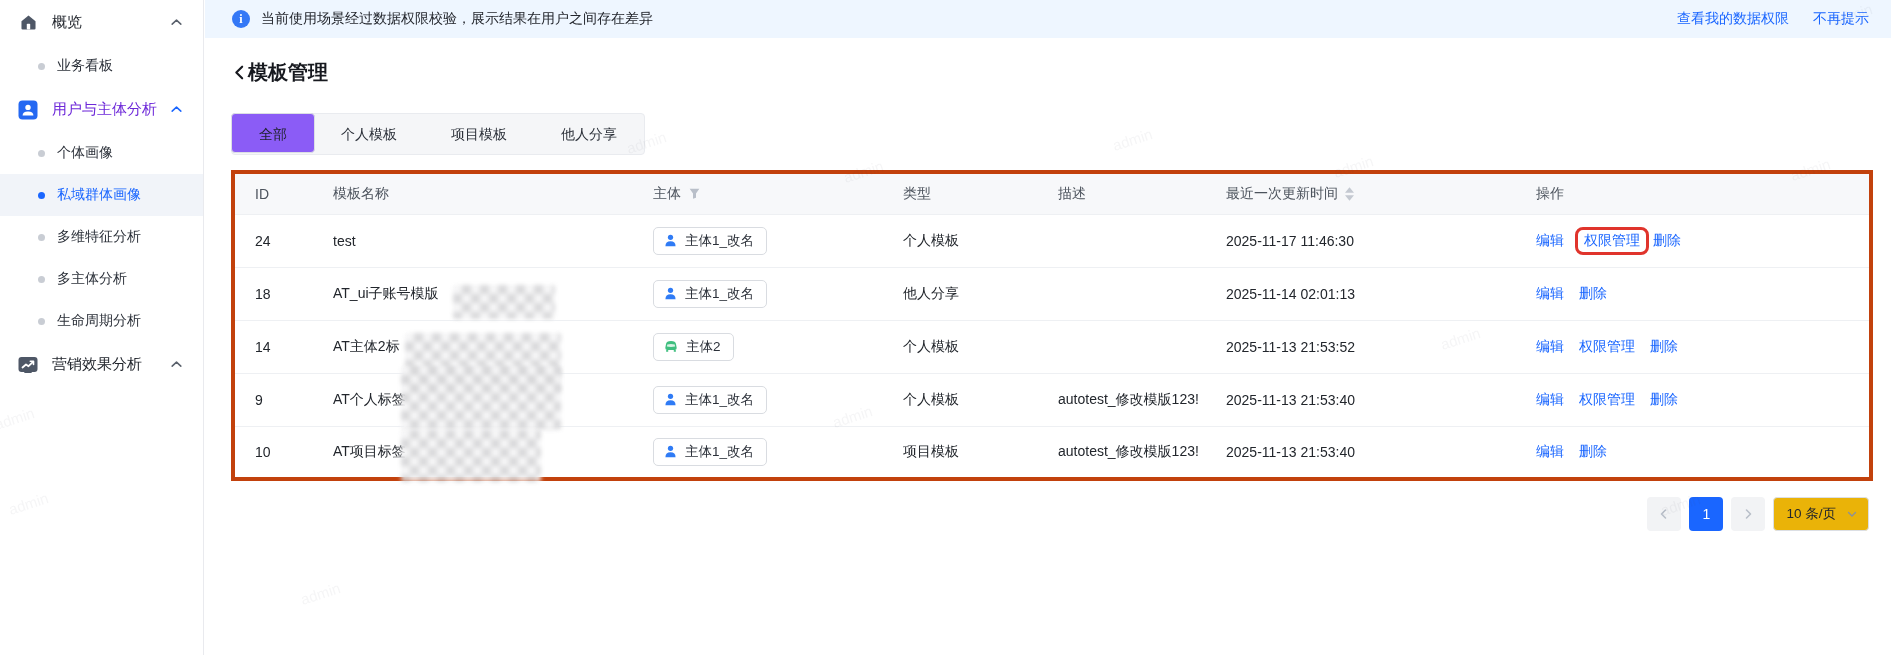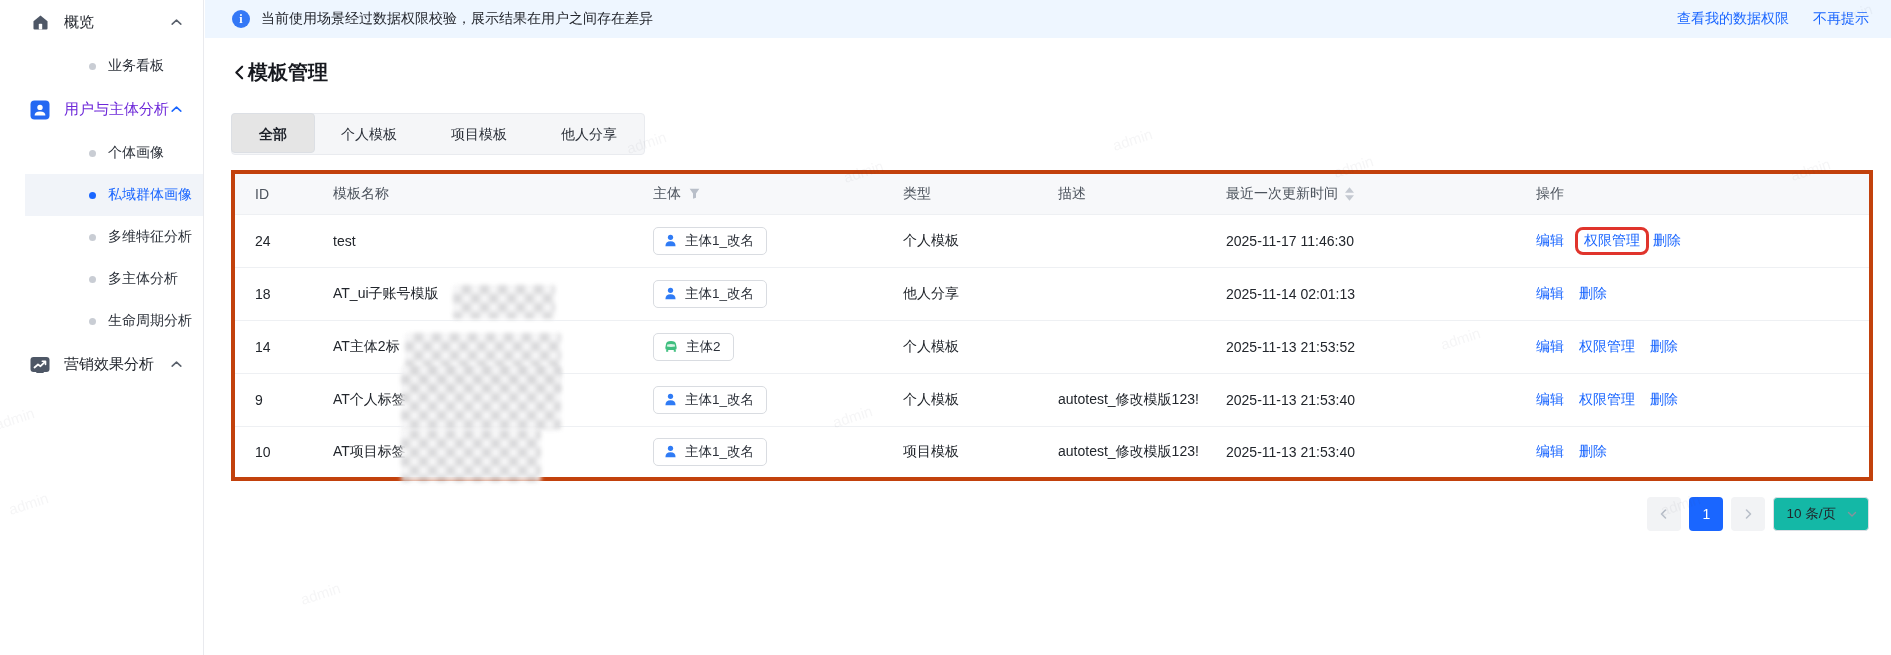--- a/index.html
+++ b/index.html
@@ -7,29 +7,29 @@
     font-family:"Liberation Sans","DejaVu Sans",sans-serif; }
   .app { position:relative; width:1891px; height:655px; }
 
   
   .wm { position:absolute; color:rgba(70,80,100,0.055); font-size:15px;
     transform:rotate(-18deg); pointer-events:none; z-index:50; }
 
   
   .sidebar { position:absolute; left:0; top:0; width:204px; height:655px;
     background:#fff; border-right:1px solid #e9eaee; z-index:5; }
-  .side-section { display:flex; align-items:center; height:45px; padding:0 20px 0 30px;
+  .side-section { display:flex; align-items:center; height:45px; padding:0 20px 0 18px;
     font-size:15px; color:#21252c; cursor:pointer; }
   .side-section .s-icon { width:20px; height:20px; margin-right:14px; display:flex;
     align-items:center; justify-content:center; flex:none; }
   .side-section .s-label { white-space:nowrap; }
   .side-section .s-chevron { margin-left:auto; display:flex; }
   .side-section.active-parent .s-label { color:#6d28d9; }
-  .side-sub { display:flex; align-items:center; height:42px; padding-left:64px;
-    font-size:14px; color:#2b3039; cursor:pointer;margin-left:25px; }
+  .side-sub { display:flex; align-items:center; height:42px; padding-left:38px;
+    font-size:14px; color:#2b3039; cursor:pointer; }
   .side-sub .dot { width:7px; height:7px; border-radius:50%; background:#c9cdd4;
     margin-right:12px; flex:none; }
   .side-sub.active { background:#f1f4f9; color:#1a66ff; }
   .side-sub.active .dot { background:#1a66ff; }
 
   
   .main { position:absolute; left:205px; top:0; width:1686px; height:655px; }
   .banner { height:38px; background:#eef6ff; display:flex; align-items:center;
     padding:0 22px 0 27px; font-size:14px; color:#23262d; gap:11px; }
   .info-icon { width:18px; height:18px; border-radius:50%; background:#3478f6; color:#fff;
@@ -46,22 +46,22 @@
   .tabs { display:flex; gap:40px; margin-top:25px; border-bottom:1px solid #e9ebef; }
   .tab { font-size:15px; color:#343a43; padding-bottom:14px; position:relative; cursor:pointer; }
   .tab.active { color:#1d2129; }
   .tab.active::after { content:""; position:absolute; left:0; right:0; bottom:-1px;
     height:3px; border-radius:2px; background:#1a66ff; }
 
   .filter-group { display:inline-flex; margin-top:27px; background:#f5f6f8;
     border:1px solid #e9ebef; border-radius:4px; }
   .filter-item { padding:0 27px; height:40px; line-height:40px; font-size:14px;
     color:#2b3039; cursor:pointer; white-space:nowrap; }
-  .filter-item.active { background:#e5e5e5; border:1px solid #dcdfe4; border-radius:4px;
-    margin:-1px; color:#1d2129;font-weight:bold; }
+  .filter-item.active { background:#8b5cf6; border:1px solid #dcdfe4; border-radius:4px;
+    margin:-1px; color:#1d2129; }
 
   
   table.tpl { margin-top:15px; width:1638px; border:4px solid #c2410c;
     border-collapse:collapse; table-layout:fixed; }
   table.tpl thead th { background:#f7f8fa; height:42px; text-align:left; padding:0 0 0 20px;
     font-size:14px; color:#4c535d; font-weight:normal; white-space:nowrap; }
   table.tpl tbody td { height:53px; border-top:1px solid #eef0f3; padding:0 0 0 20px;
     font-size:14px; color:#22262c; white-space:nowrap; position:relative; }
   .th-inner { display:inline-flex; align-items:center; gap:7px; }
   .sort-carets { display:inline-flex; flex-direction:column; gap:2px; }
@@ -86,21 +86,21 @@
   tbody tr:nth-child(5) .mosaic { left:88px;  top:3px;  width:140px; height:52px; }
 
   
   .pagination { width:1638px; display:flex; justify-content:flex-end; align-items:center;
     gap:8px; margin-top:16px; }
   .pg-btn { width:34px; height:34px; background:#f2f3f5; border-radius:4px; display:flex;
     align-items:center; justify-content:center; cursor:pointer; }
   .pg-current { width:34px; height:34px; background:#1a66ff; border-radius:4px; color:#fff;
     font-size:14px; display:flex; align-items:center; justify-content:center; cursor:pointer; }
   .page-size { height:34px; min-width:88px; border:1px solid #dcdfe4; border-radius:4px;
-    background:#14b8a6; display:flex; align-items:center; gap:10px; padding:0 10px 0 12px;
+    background:#eab308; display:flex; align-items:center; gap:10px; padding:0 10px 0 12px;
     font-size:13.5px; color:#22262c; cursor:pointer; }
 </style>
 </head>
 <body>
 
 <div class="app">
 
   <aside class="sidebar">
     <nav id="sidebar-nav">
         <div class="side-section">

